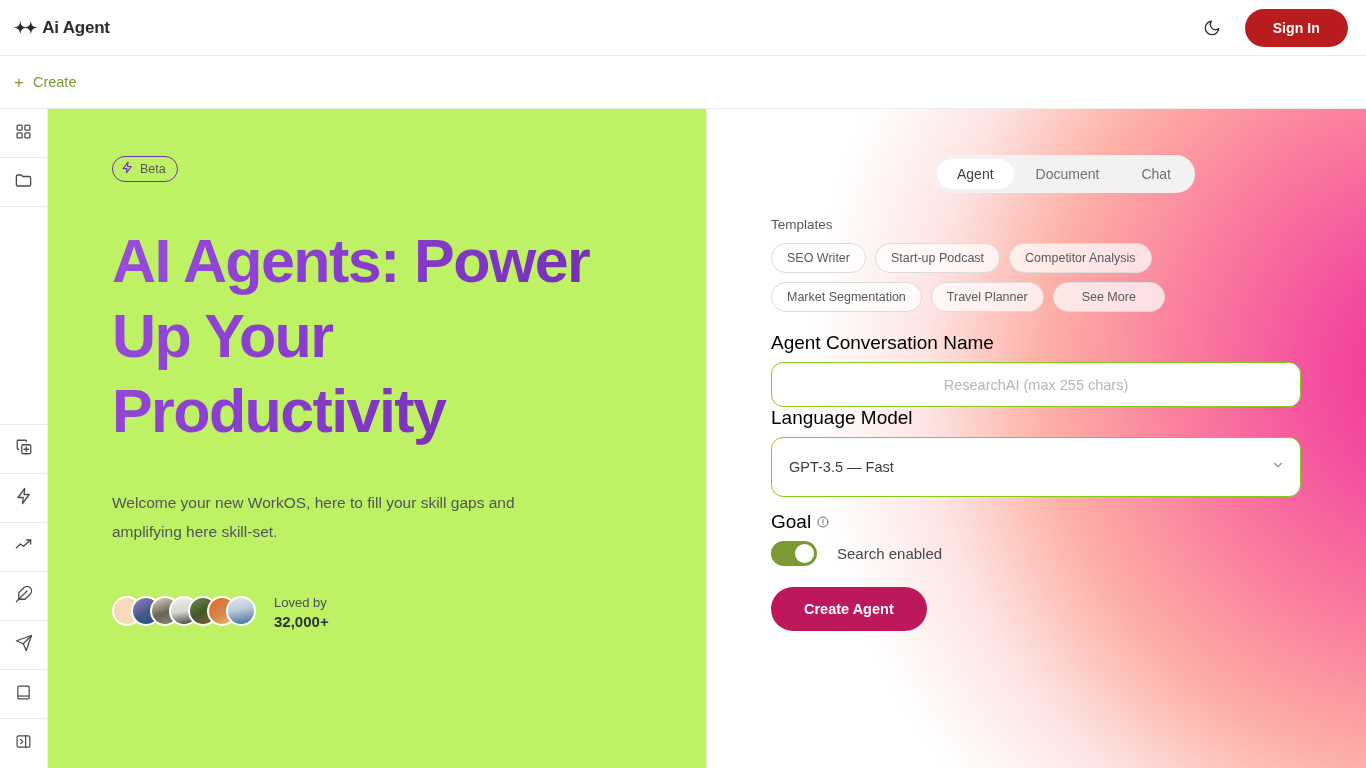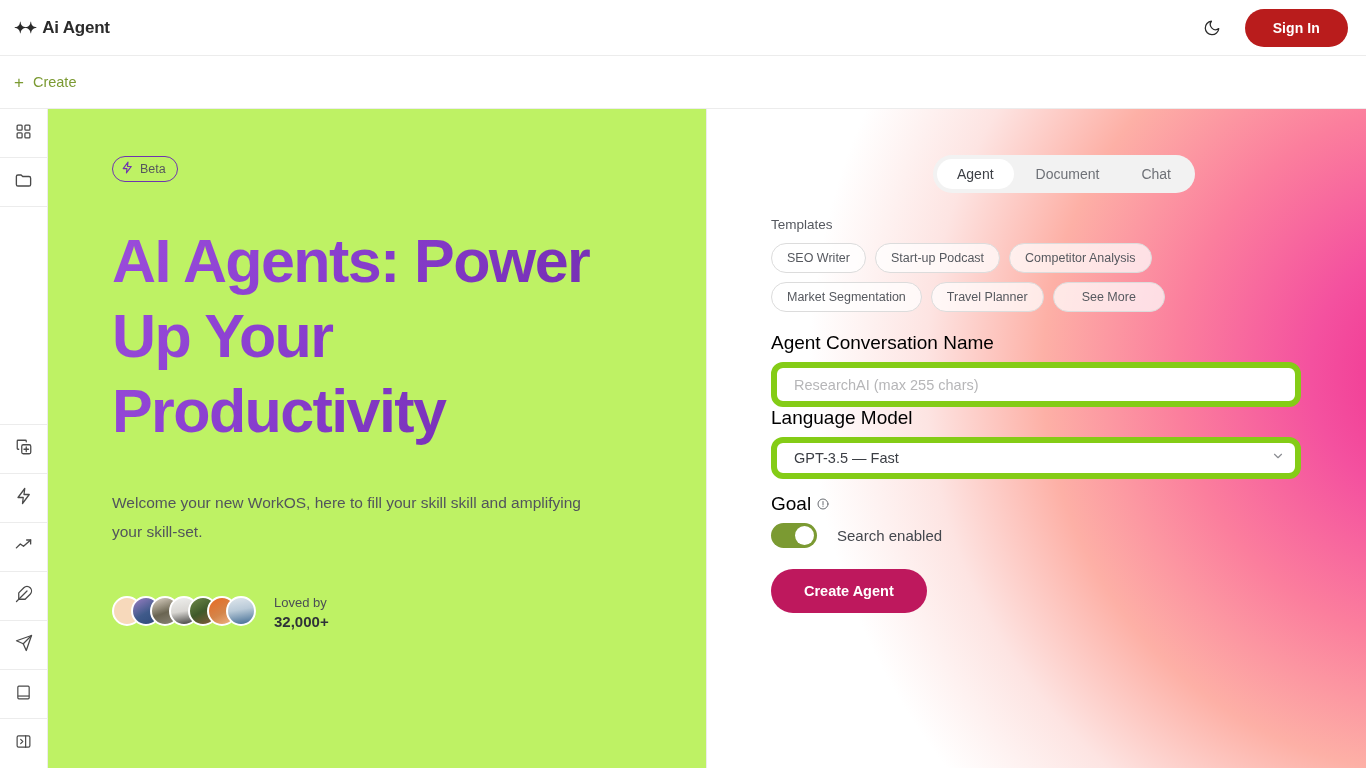--- a/index.html
+++ b/index.html
@@ -118,28 +118,29 @@
   .section { margin-top: 21px; width: 530px; }
   .templates-label { font-size: 13.5px; color: #55585f; margin-bottom: 11px; }
   .chips { display: flex; flex-wrap: wrap; gap: 9px; width: 540px; }
   .chip {
     border: 1px solid #dcdcdc; background: rgba(255,255,255,.72);
     border-radius: 999px; padding: 7px 15px; font-size: 12.5px; color: #56595f; cursor: pointer;
   }
   .chip.wide { padding: 7px 28px; }
 
   .input, .select, .textarea {
-    width: 530px; background: #fff; border: 6px solid #84cc16; border-radius: 12px;
+    width: 530px; background: #fff; border: 1px solid #84cc16; border-radius: 12px;
     font-family: "Liberation Sans", sans-serif; font-size: 14.5px; color: #3b3e44;
     outline: none;
+    text-align: center;
   }
   .input { height: 45px; padding: 0 17px; }
   .input::placeholder, .textarea::placeholder { color: #b6b6b8; }
   .select-wrap { position: relative; width: 530px; }
-  .select { height: 35px; padding: 15px 17px; display: flex; align-items: center; cursor: pointer; }
+  .select { height: 60px; padding: 15px 17px; display: flex; align-items: center; cursor: pointer; }
   .chev { position: absolute; right: 16px; top: 50%; transform: translateY(-50%); pointer-events: none; color: #8b8d92; }
   .textarea { height: 106px; padding: 14px 17px; resize: none; line-height: 20px; }
 
   .label-row { display: flex; align-items: center; gap: 6px; margin-bottom: 8px; }
   .info-icon { color: #6a6d73; display: inline-flex; }
 
   .toggle-row { display: flex; align-items: center; gap: 20px; }
   .toggle {
     width: 46px; height: 25px; border-radius: 999px; background: #7b9a32;
     position: relative; cursor: pointer; flex: 0 0 46px;
@@ -263,21 +264,21 @@
       <span>
         <svg width="13" height="13" viewBox="0 0 24 24" fill="none" stroke="#6f34b0" stroke-width="2" stroke-linecap="round" stroke-linejoin="round">
             <path d="M13 2 4 14h7l-1 8 9-12h-7z"></path>
           </svg>
       </span>
       <span>Beta</span>
     </div>
 
     <h1 class="headline">AI Agents: Power Up Your Productivity</h1>
 
-    <p class="subtitle">Welcome your new WorkOS, here to fill your skill skill and amplifying your skill-set.</p>
+    <p class="subtitle">Welcome your new WorkOS, here to fill your skill gaps and amplifying here skill-set.</p>
 
     <div class="loved">
       <div class="avatars">
         <div class="avatar" style="background:#f7d9bb"></div>
         <div class="avatar" style="background:linear-gradient(150deg,#9b7fc4 0%,#3f5a8a 55%,#2f4a7a 100%)"></div>
         <div class="avatar" style="background:linear-gradient(160deg,#e0d6c8 0%,#6a6552 55%,#8a8577 100%)"></div>
         <div class="avatar" style="background:linear-gradient(170deg,#efefed 0%,#d8d6d2 50%,#3a3a38 100%)"></div>
         <div class="avatar" style="background:linear-gradient(150deg,#6f8a4a 0%,#3f5a2a 50%,#8a5a3a 100%)"></div>
         <div class="avatar" style="background:linear-gradient(150deg,#e86a22 0%,#d4854a 55%,#f2b88a 100%)"></div>
         <div class="avatar" style="background:linear-gradient(170deg,#dfe6ec 0%,#b9cad8 45%,#3f6a92 100%)"></div>

